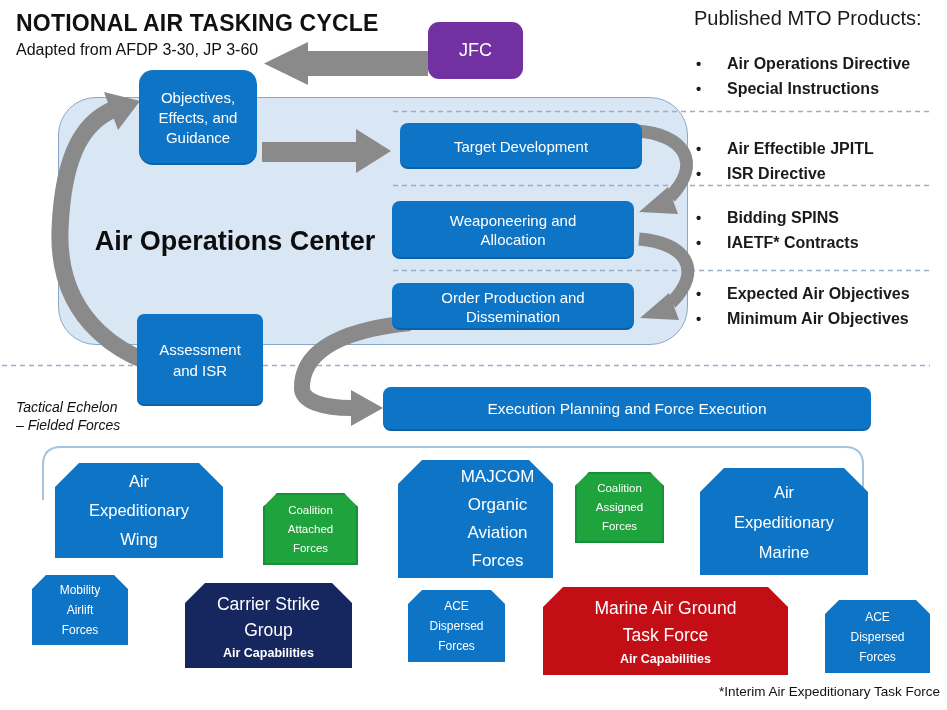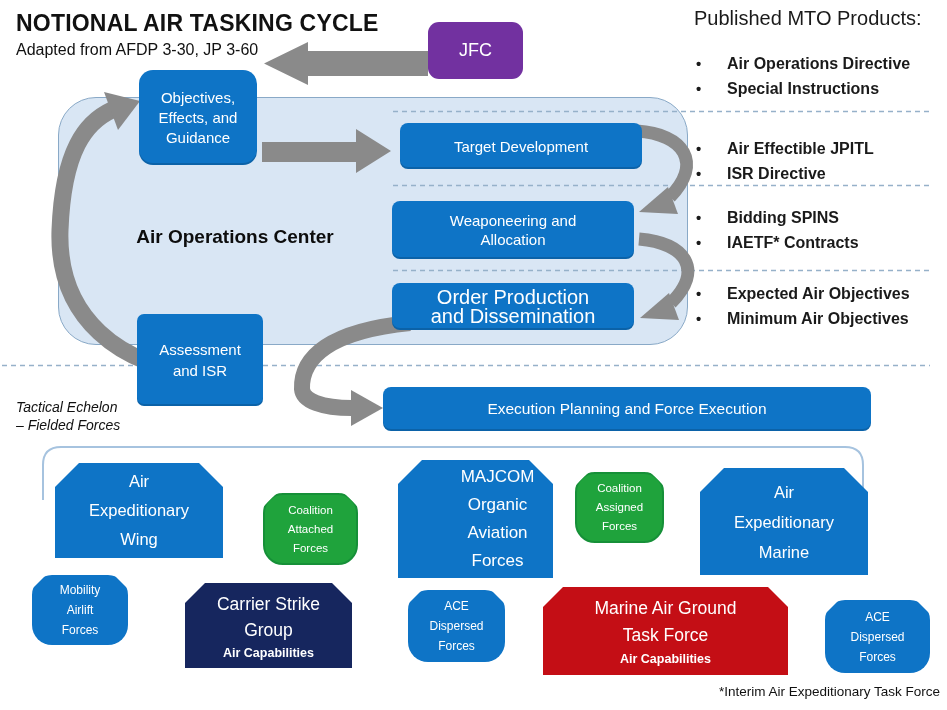--- a/index.html
+++ b/index.html
@@ -4,48 +4,48 @@
 <style>
   html,body{margin:0;padding:0;background:#fff;}
   .stage{position:relative;width:947px;height:710px;background:#ffffff;overflow:hidden;
          font-family:"Liberation Sans",sans-serif;}
   .abs{position:absolute;}
   .z1{z-index:1}.z2{z-index:2}.z3{z-index:3}
 
   
   .page-title{left:16px;top:10px;font-size:23px;font-weight:bold;color:#111;letter-spacing:.2px;}
   .page-subtitle{left:16px;top:41px;font-size:16px;color:#111;}
-  .aoc-label{left:80px;top:226px;width:310px;text-align:center;font-size:19px;font-weight:bold;color:#0d0d0d;}
+  .aoc-label{left:80px;top:226px;width:310px;text-align:center;font-size:27px;font-weight:bold;color:#0d0d0d;}
 
   
   .jfc{left:428px;top:22px;width:95px;height:57px;background:#7231A0;border-radius:11px;
        display:flex;align-items:center;justify-content:center;color:#fff;font-size:18px;}
 
   
   .aoc-container{left:58px;top:97px;width:630px;height:248px;background:#D9E6F4;
                  border:1.5px solid #89A9C7;border-radius:38px;box-sizing:border-box;}
 
   
   .box{display:flex;flex-direction:column;align-items:center;justify-content:center;
        text-align:center;color:#fff;box-sizing:border-box;}
   .blue{background:#0E74C6;}
   .round{border-radius:14px;box-shadow:inset 0 -2px 0 rgba(0,0,0,.15);}
   .round-sm{border-radius:8px;box-shadow:inset 0 -2px 0 rgba(0,0,0,.15);}
 
   .objectives{left:139px;top:70px;width:118px;height:95px;font-size:15px;line-height:20px;}
   .target{left:392px;top:123px;width:242px;height:46px;font-size:15px;margin-left:8px;}
   .weap{left:392px;top:201px;width:242px;height:58px;font-size:15px;line-height:19px;}
-  .order{left:392px;top:283px;width:242px;height:47px;font-size:20px;line-height:19px;}
+  .order{left:392px;top:283px;width:242px;height:47px;font-size:15px;line-height:19px;}
   .assessment{left:137px;top:314px;width:126px;height:92px;font-size:15px;line-height:21px;border-radius:7px;}
   .execution{left:383px;top:387px;width:488px;height:44px;font-size:15.5px;}
 
   
   .snip-lg{clip-path:polygon(24px 0,calc(100% - 24px) 0,100% 24px,100% 100%,0 100%,0 24px);}
   .snip-md{clip-path:polygon(20px 0,calc(100% - 20px) 0,100% 20px,100% 100%,0 100%,0 20px);}
-  .snip-sm{clip-path:polygon(14px 0,calc(100% - 14px) 0,100% 14px,100% 100%,0 100%,0 14px);border-radius:20px;}
+  .snip-sm{clip-path:polygon(14px 0,calc(100% - 14px) 0,100% 14px,100% 100%,0 100%,0 14px);}
   .green{background:#1FA33C;border:2px solid #169038;}
   .navy{background:#16265E;}
   .red{background:#C40E15;}
 
   .aew{left:55px;top:463px;width:168px;height:95px;font-size:16.5px;line-height:29px;}
   .coat{left:263px;top:493px;width:95px;height:72px;font-size:11.5px;line-height:19px;}
   .majcom{left:398px;top:460px;width:155px;height:118px;font-size:17px;line-height:28px;padding-left:44px;}
   .coas{left:575px;top:472px;width:89px;height:71px;font-size:11.5px;line-height:19px;}
   .aeg{left:700px;top:468px;width:168px;height:107px;font-size:16.5px;line-height:30px;}
   .mobility{left:32px;top:575px;width:96px;height:70px;font-size:12px;line-height:20px;}

